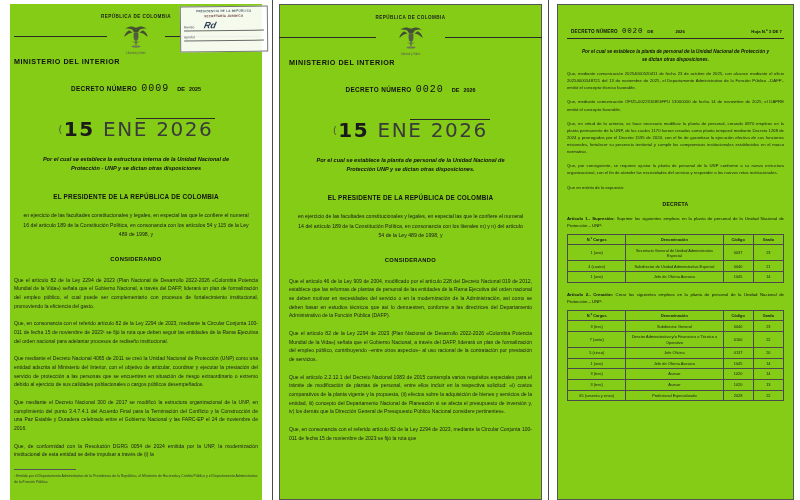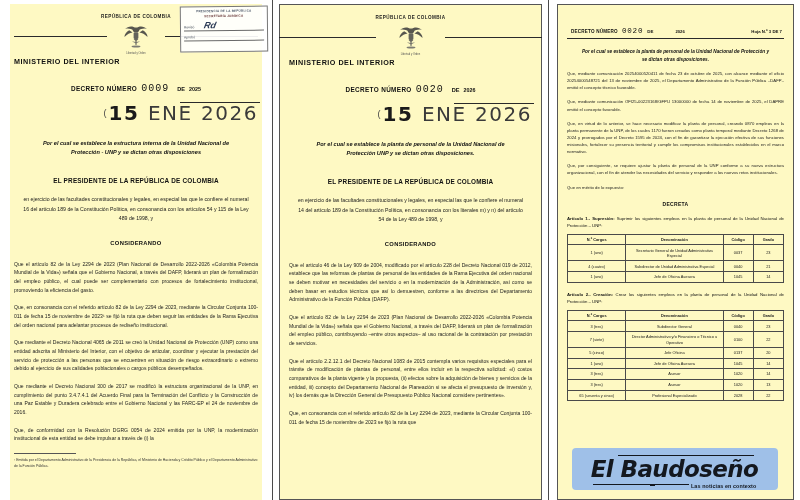--- a/index.html
+++ b/index.html
@@ -28,21 +28,21 @@
   }
   .page-1 { width: 272px; padding: 4px 10px 0 10px; }
   .page-2 { width: 276px; padding: 4px 6px 0 6px; border-left: 1px solid #4a4a4a; }
   .page-3 { width: 252px; padding: 4px 6px 0 8px; border-left: 1px solid #4a4a4a; }
 
   .sheet {
     position: relative;
     border: 1px solid #555;
     height: 100%;
     padding: 6px 9px 0 9px;
-    background: #fef9c3;
+    background: #84cc16;
   }
   .sheet.noborder { border: none; padding: 6px 4px 0 4px; }
 
   
   .rep-line {
     text-align: center;
     font-size: 4.6px;
     letter-spacing: .45px;
     font-weight: bold;
     color: #1c1c1c;
@@ -94,22 +94,22 @@
   }
   .decreto-line .num {
     font-size: 10px; font-weight: normal; letter-spacing: 1px;
     font-family: "Liberation Mono", monospace;
     margin: 0 4px;
   }
   .decreto-line .de { font-size: 5.6px; font-weight: bold; margin: 0 4px; }
   .decreto-line .yr { font-size: 5.4px; font-weight: bold; }
 
   .stamp-date {
-    text-align: right;
-    margin-top: 6px;
+    text-align: center;
+    margin-top: 22px;
     position: relative;
     height: 24px;
   }
   .stamp-date .sd {
     font-size: 20px;
     font-weight: bold;
     letter-spacing: 1.5px;
     color: #1a1a1a;
     font-family: "DejaVu Sans", sans-serif;
     display: inline-block;
@@ -560,24 +560,15 @@
           <tr>
             <td>65 (sesenta y cinco)</td>
             <td class="den">Profesional Especializado</td>
             <td>2028</td>
             <td>22</td>
           </tr>
         </tbody>
       </table>
     </div>
 
-    <div class="logo-box">
-      <div class="logo-inner">
-        <div class="logo-bar-top"></div>
-        <div class="logo-text">El Baudoseño</div>
-        <div class="logo-bar-bottom"></div>
-        <div class="logo-dash"></div>
-        <div class="logo-tag">Las noticias en contexto</div>
-      </div>
-    </div>
   </div>
 
 </div>
 
 </body></html>

